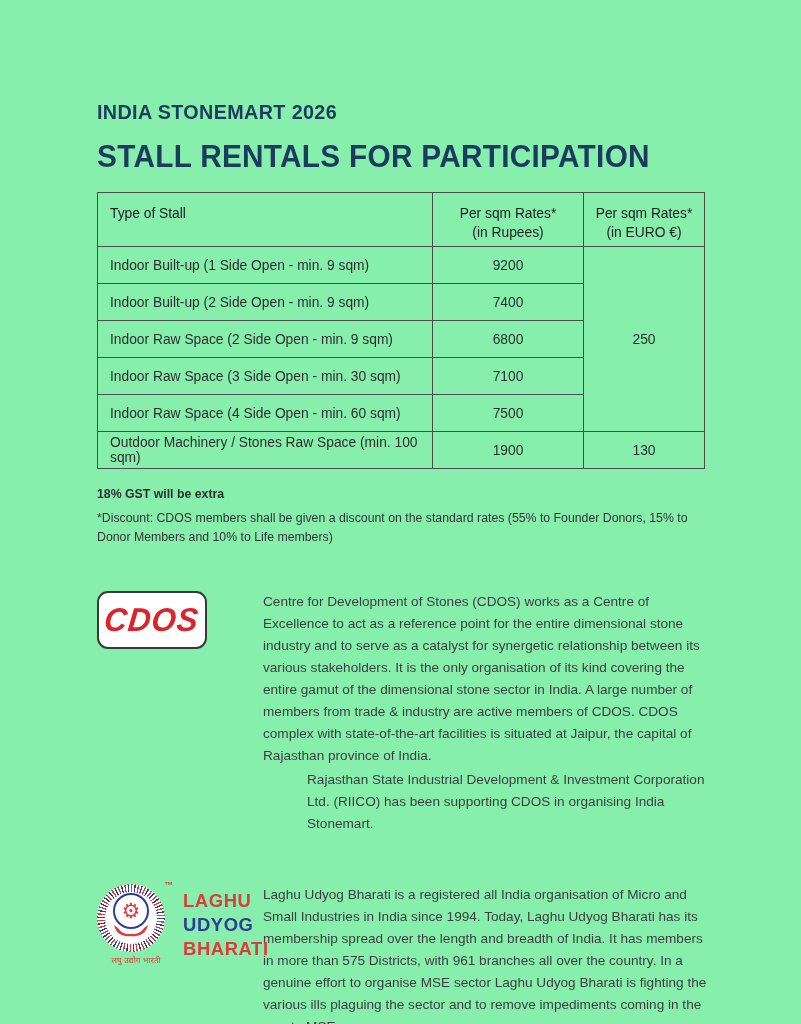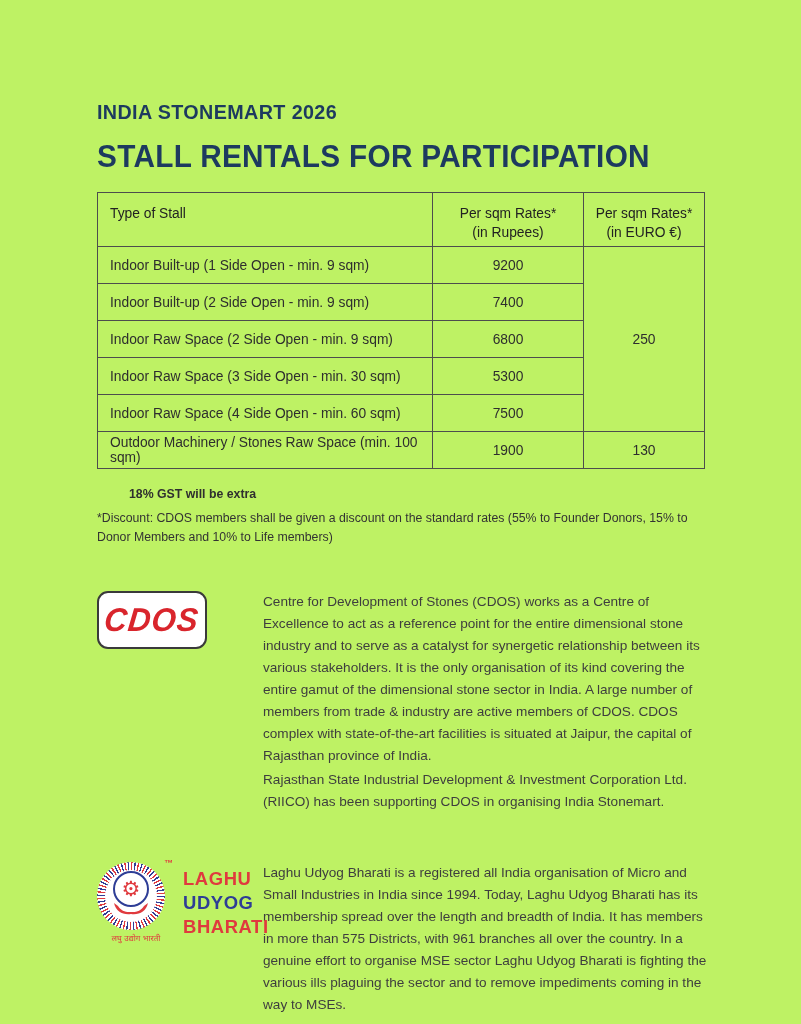--- a/index.html
+++ b/index.html
@@ -3,21 +3,21 @@
 <meta charset="utf-8">
 <style>
   * { margin: 0; padding: 0; box-sizing: border-box; }
   html, body { background: #ffffff; }
   body { font-family: "Liberation Sans", sans-serif; }
 
   .page {
     position: relative;
     width: 801px;
     height: 1024px;
-    background: #bef264;
+    background: #86efac;
     overflow: hidden;
   }
   .content {
     padding: 100px 97px 0 97px;
   }
 
   
   .kicker {
     color: var(--heading, #1d3a5f);
     font-size: 21px;
@@ -66,42 +66,41 @@
   table.rates td { height: 37px; vertical-align: middle; }
   table.rates td.type { text-align: left; padding-left: 12px; }
   table.rates td.num  { text-align: center; }
 
   
   .note-gst {
     margin-top: 18px;
     font-size: 12.3px;
     font-weight: 600;
     color: #2f2f2f;
-    margin-left: 32px;
   }
   .note-discount {
     margin-top: 8px;
     font-size: 12.3px;
     line-height: 19px;
     color: #333333;
     width: 625px;
   }
 
   
   .org { display: flex; align-items: flex-start; }
   .org.cdos { margin-top: 44px; }
   .org.lub  { margin-top: 49px; }
   .logo-col { width: 166px; flex: 0 0 166px; }
   .text-col { width: 452px; flex: 0 0 452px; }
   .text-col p {
     font-size: 13.6px;
     line-height: 22px;
     color: #3e3e3e;
   }
-  .text-col p + p { margin-top: 2px; }
+  .text-col p + p { margin-top: 2px; margin-left: 44px; }
 
   
   .cdos-logo {
     width: 110px;
     height: 58px;
     border: 2.5px solid #3a3a3a;
     border-radius: 11px;
     display: flex;
     align-items: center;
     justify-content: center;
@@ -218,21 +217,21 @@
         <tr>
           <td class="type">Indoor Built-up (2 Side Open - min. 9 sqm)</td>
           <td class="num">7400</td>
         </tr>
         <tr>
           <td class="type">Indoor Raw Space (2 Side Open - min. 9 sqm)</td>
           <td class="num">6800</td>
         </tr>
         <tr>
           <td class="type">Indoor Raw Space (3 Side Open - min. 30 sqm)</td>
-          <td class="num">5300</td>
+          <td class="num">7100</td>
         </tr>
         <tr>
           <td class="type">Indoor Raw Space (4 Side Open - min. 60 sqm)</td>
           <td class="num">7500</td>
         </tr>
         <tr>
           <td class="type">Outdoor Machinery / Stones Raw Space (min. 100 sqm)</td>
           <td class="num">1900</td>
           <td class="num">130</td>
         </tr>

